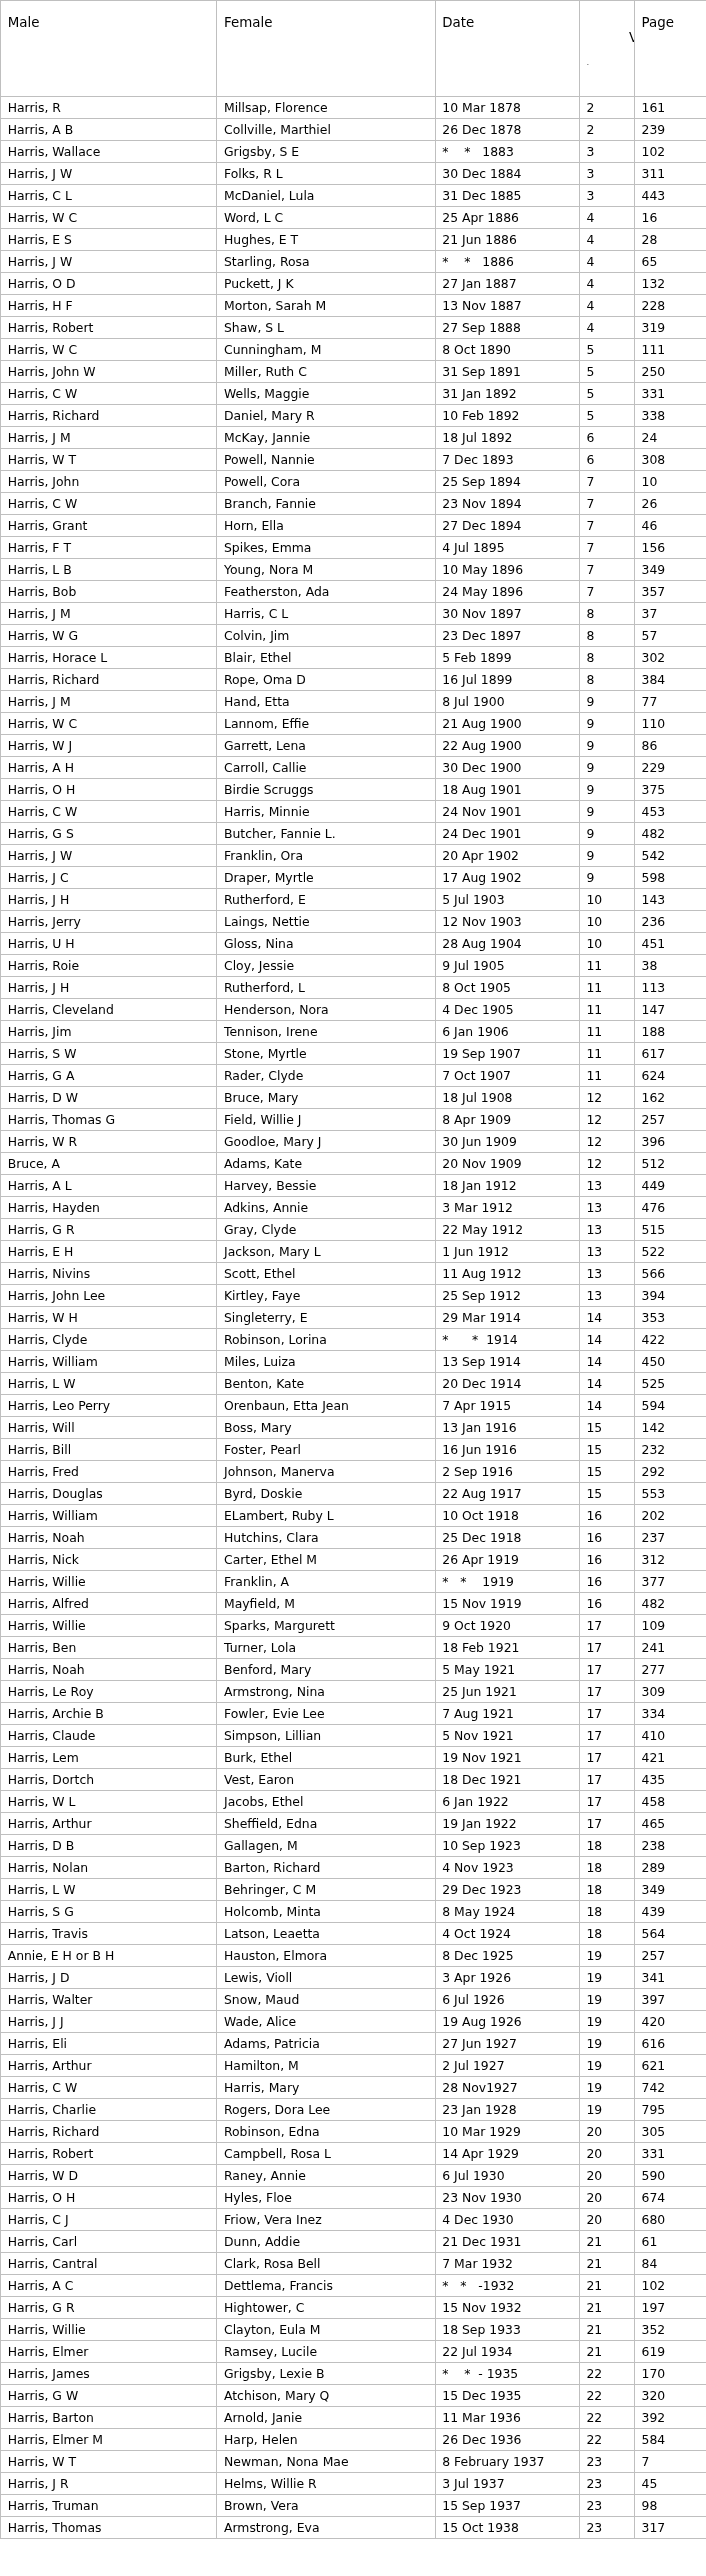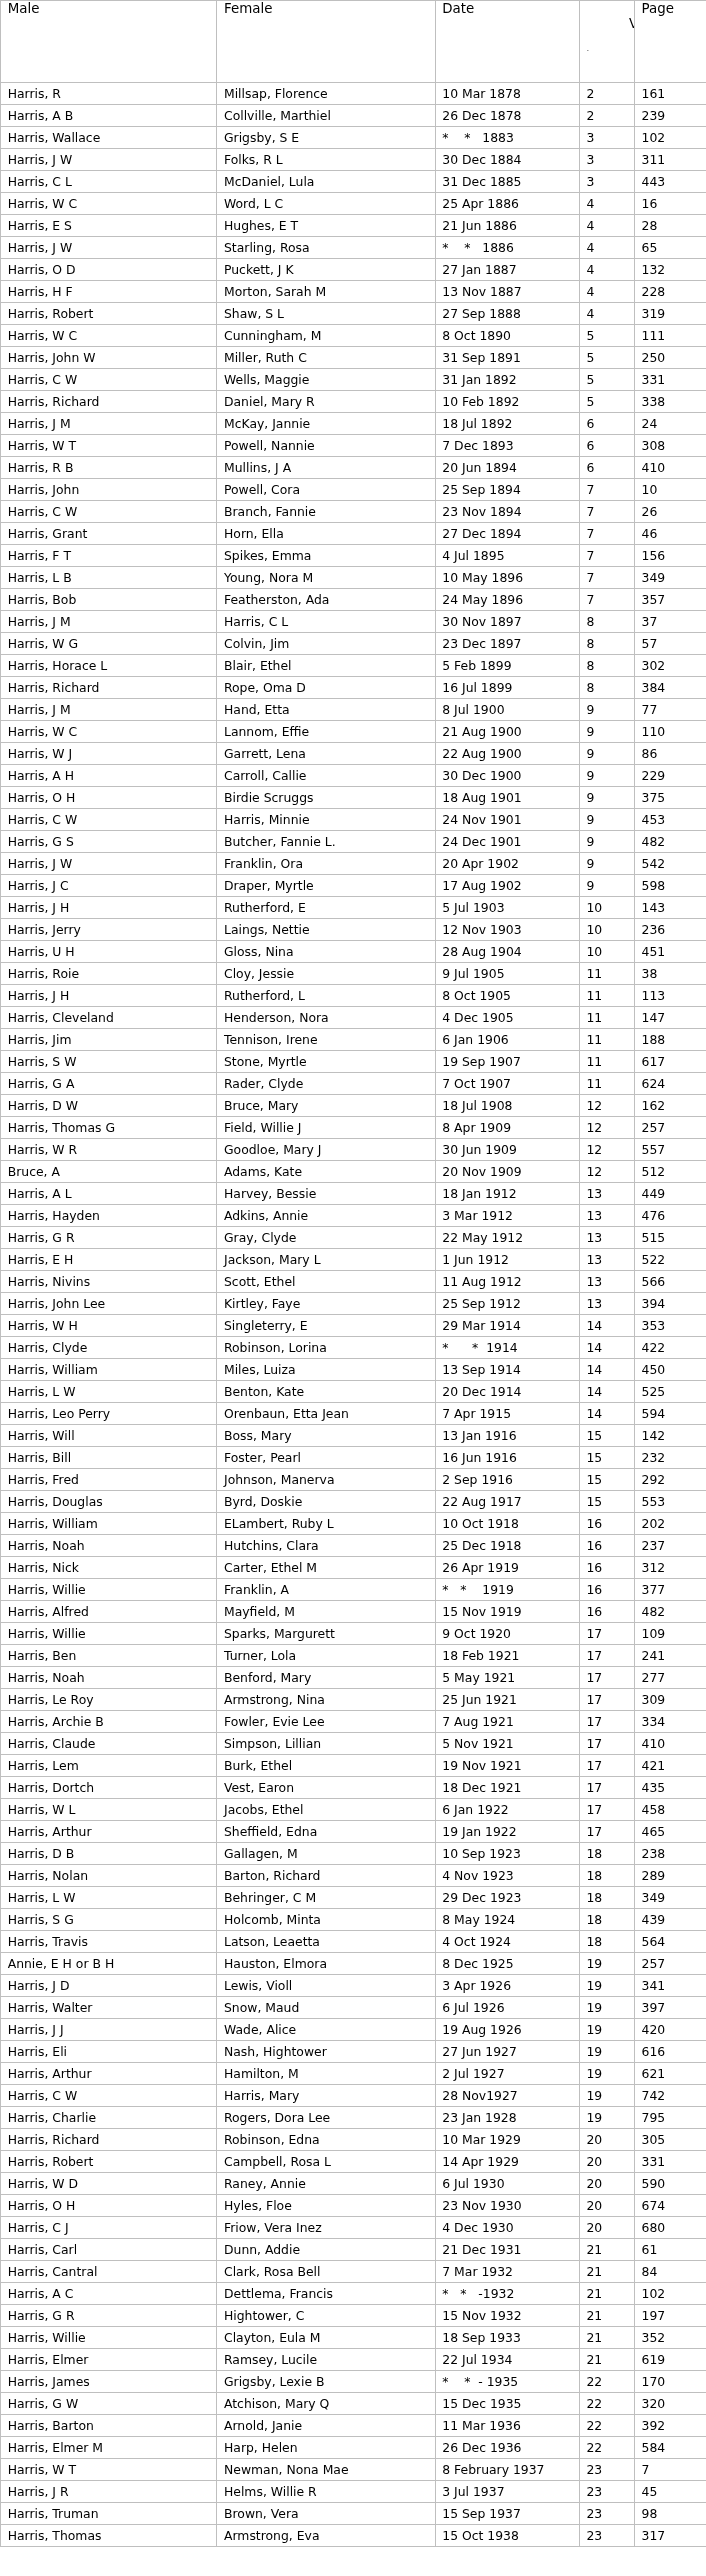--- a/index.html
+++ b/index.html
@@ -20,21 +20,21 @@
     padding: 0 1.9px 0 6.7px;
     white-space: pre;
     overflow: hidden;
     height: 21px;
     font-weight: normal;
   }
   .index-table thead th {
     height: 30.5px;
     font-size: 13.4px;
     vertical-align: top;
-    padding-top: 0;
+    padding-top: 14px;
   }
   .col-male   { width: 216px; }
   .col-female { width: 218px; }
   .col-date   { width: 144px; }
   .col-volume { width: 55px; }
   .col-page   { width: 72px; }
   .header-dot {
     display: block;
     font-size: 8.6px;
     line-height: 5.7px;
@@ -179,27 +179,20 @@
           <td>24</td>
         </tr>
         <tr>
           <td>Harris, W T</td>
           <td>Powell, Nannie</td>
           <td>7 Dec 1893</td>
           <td>6</td>
           <td>308</td>
         </tr>
         <tr>
-          <td>Harris, R B</td>
-          <td>Mullins, J A</td>
-          <td>20 Jun 1894</td>
-          <td>6</td>
-          <td>410</td>
-        </tr>
-        <tr>
           <td>Harris, John</td>
           <td>Powell, Cora</td>
           <td>25 Sep 1894</td>
           <td>7</td>
           <td>10</td>
         </tr>
         <tr>
           <td>Harris, C W</td>
           <td>Branch, Fannie</td>
           <td>23 Nov 1894</td>
@@ -400,21 +393,21 @@
           <td>Field, Willie J</td>
           <td>8 Apr 1909</td>
           <td>12</td>
           <td>257</td>
         </tr>
         <tr>
           <td>Harris, W R</td>
           <td>Goodloe, Mary J</td>
           <td>30 Jun 1909</td>
           <td>12</td>
-          <td>557</td>
+          <td>396</td>
         </tr>
         <tr>
           <td>Bruce, A</td>
           <td>Adams, Kate</td>
           <td>20 Nov 1909</td>
           <td>12</td>
           <td>512</td>
         </tr>
         <tr>
           <td>Harris, A L</td>
@@ -684,21 +677,21 @@
         </tr>
         <tr>
           <td>Harris, J J</td>
           <td>Wade, Alice</td>
           <td>19 Aug 1926</td>
           <td>19</td>
           <td>420</td>
         </tr>
         <tr>
           <td>Harris, Eli</td>
-          <td>Nash, Hightower</td>
+          <td>Adams, Patricia</td>
           <td>27 Jun 1927</td>
           <td>19</td>
           <td>616</td>
         </tr>
         <tr>
           <td>Harris, Arthur</td>
           <td>Hamilton, M</td>
           <td>2 Jul 1927</td>
           <td>19</td>
           <td>621</td>

